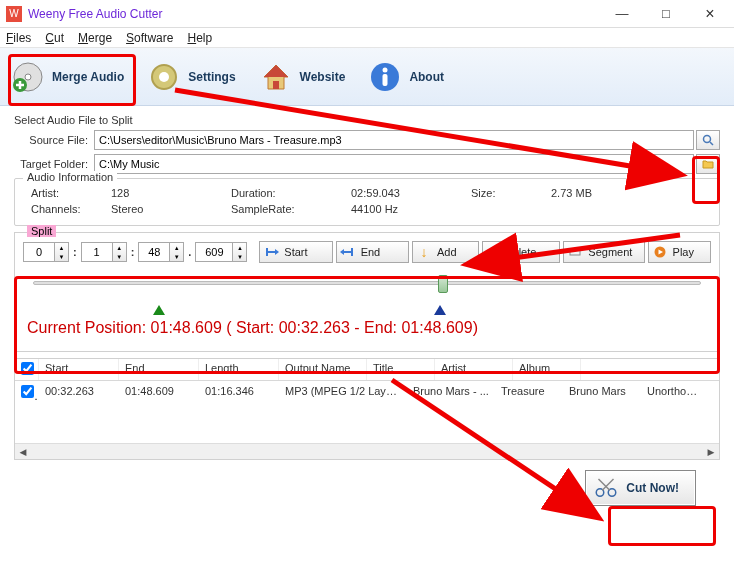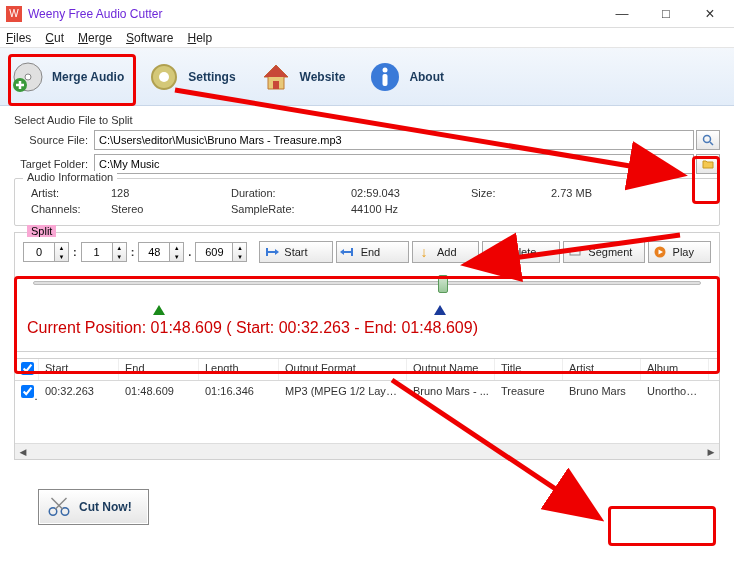--- a/index.html
+++ b/index.html
@@ -56,21 +56,21 @@
 .col-end { width: 80px; }
 .col-len { width: 80px; }
 .col-fmt { width: 128px; }
 .col-name { width: 88px; }
 .col-title { width: 68px; }
 .col-artist { width: 78px; }
 .col-album { width: 68px; }
 .hscroll { display: flex; align-items: center; height: 16px; background: #f0f0f0; border-top: 1px solid #ddd; }
 .hscroll .sbtn { width: 16px; height: 16px; display: flex; align-items: center; justify-content: center; color: #555; font-size: 9px; }
 .hscroll .strack { flex: 1; }
-.cutnow-wrap { display: flex; padding: 10px 24px 0; margin-top: 19px; }
+.cutnow-wrap { display: flex; justify-content: flex-end; padding: 10px 24px 0; }
 .cutnow { display: flex; align-items: center; gap: 8px; border: 1px solid #888; background: linear-gradient(#fff,#e6e6e6); padding: 5px 16px 5px 8px; font-size: 12px; color: #1a3a5c; font-weight: 600; box-shadow: 0 0 0 1px #fff inset; }
 .red-callout { position: absolute; border: 3px solid #e00; border-radius: 4px; pointer-events: none; }
 .red-arrow { position: absolute; pointer-events: none; }
 svg { overflow: visible; }
 </style>
 </head>
 <body>
 
 <div class="titlebar">
   <div class="app-icon">W</div>
@@ -263,21 +263,20 @@
     </div>
     <div class="position-txt">Current Position: 01:48.609 ( Start: 00:32.263 - End: 01:48.609)</div>
   </div>
 
   <div class="table-box">
     <div class="thead">
       <div class="th col-chk"><input type="checkbox" checked="" style=""></div>
       <div class="th col-start">Start</div>
       <div class="th col-end">End</div>
       <div class="th col-len">Length</div>
-      <div class="th col-fmt">Output Format</div>
       <div class="th col-name">Output Name</div>
       <div class="th col-title">Title</div>
       <div class="th col-artist">Artist</div>
       <div class="th col-album">Album</div>
     </div>
     <div class="tbody">
       <div class="trow">
         <div class="td col-chk"><input type="checkbox" checked="" style=""></div>
         <div class="td col-start">00:32.263</div>
         <div class="td col-end">01:48.609</div>

